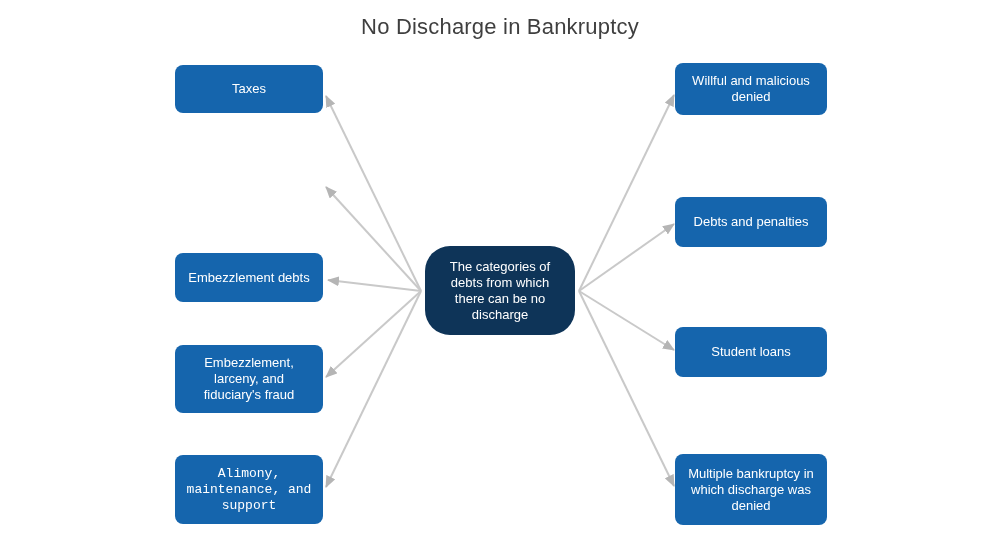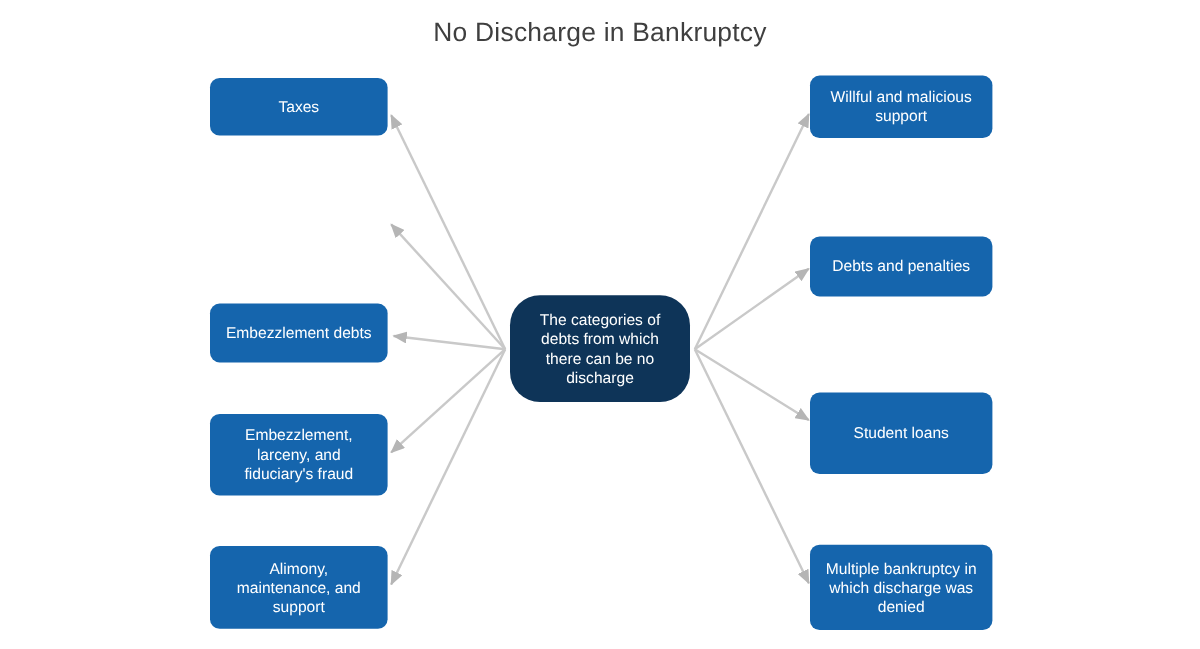--- a/index.html
+++ b/index.html
@@ -59,27 +59,27 @@
     border-radius: 8px;
     padding: 4px 10px;
   }
   .node.branch { background: var(--branch-node); }
   .node.center { background: var(--center-node); }
   
   .n-taxes        { left:175px; top:65px;  width:148px; height:48px;text-align:right; }
   .n-debts-fraud  { left:175px; top:156px; width:148px; height:55px; }
   .n-unscheduled  { left:175px; top:253px; width:148px; height:49px; }
   .n-embezzlement { left:175px; top:345px; width:148px; height:68px; }
-  .n-alimony      { left:175px; top:455px; width:148px; height:69px; }
+  .n-alimony      { left:175px; top:455px; width:148px; height:69px;font-family:Liberation Mono, monospace; }
   
   .n-center       { left:425px; top:246px; width:150px; height:89px;border-radius:25px; }
   
   .n-willful      { left:675px; top:63px;  width:152px; height:52px; }
   .n-fines        { left:675px; top:197px; width:152px; height:50px; }
-  .n-student      { left:675px; top:327px; width:152px; height:68px; }
+  .n-student      { left:675px; top:327px; width:152px; height:50px; }
   .n-multiple     { left:675px; top:454px; width:152px; height:71px; }
 </style>
 </head>
 <body>
 
 <div class="canvas">
 
   <div class="diagram-title">No Discharge in Bankruptcy</div>
 
   <svg class="connector-layer" viewBox="0 0 1000 541" xmlns="http://www.w3.org/2000/svg">
@@ -101,18 +101,18 @@
     <line class="connector-line" x1="579" y1="291" x2="674" y2="486" marker-end="url(#arrow-head)"></line>
   </svg>
 
   <div class="node branch n-taxes">Taxes</div>
   <div class="node branch n-unscheduled">Embezzlement debts</div>
   <div class="node branch n-embezzlement">Embezzlement, larceny, and fiduciary's fraud</div>
   <div class="node branch n-alimony">Alimony, maintenance, and support</div>
 
   <div class="node center n-center">The categories of debts from which there can be no discharge</div>
 
-  <div class="node branch n-willful">Willful and malicious support</div>
+  <div class="node branch n-willful">Willful and malicious denied</div>
   <div class="node branch n-fines">Debts and penalties</div>
   <div class="node branch n-student">Student loans</div>
   <div class="node branch n-multiple">Multiple bankruptcy in which discharge was denied</div>
 
 </div>
 
 </body></html>

